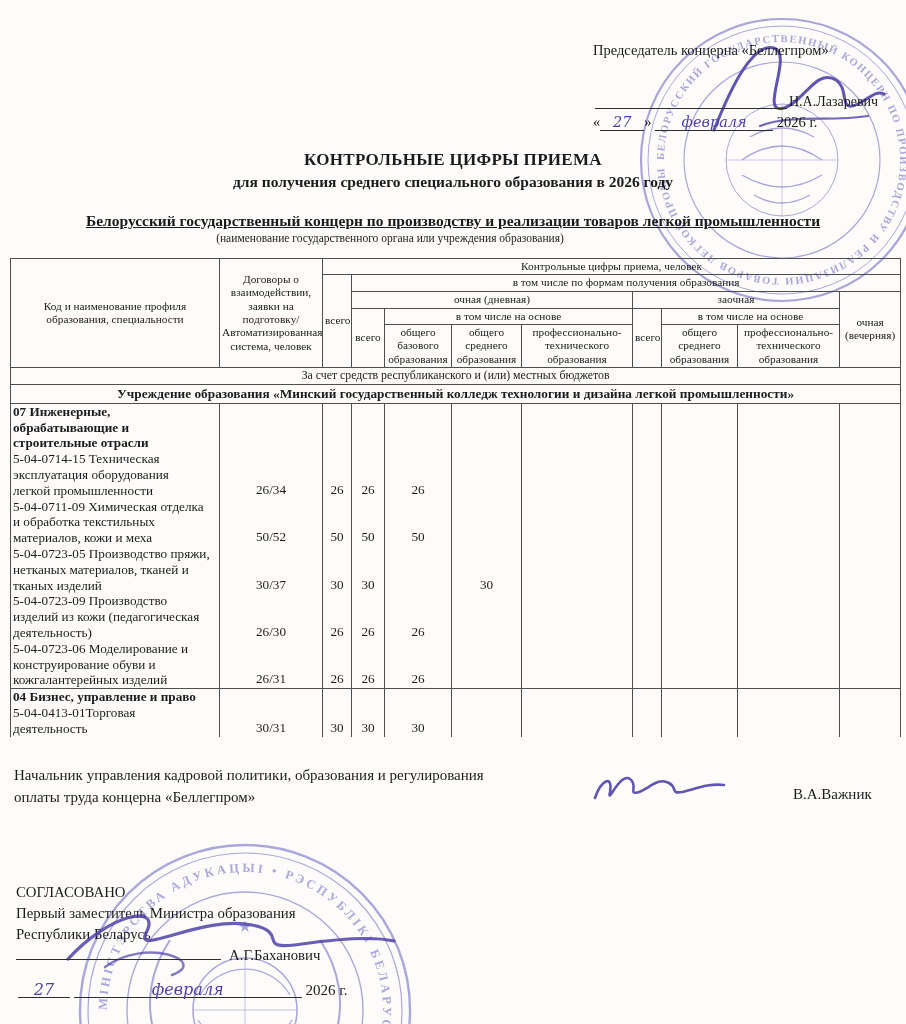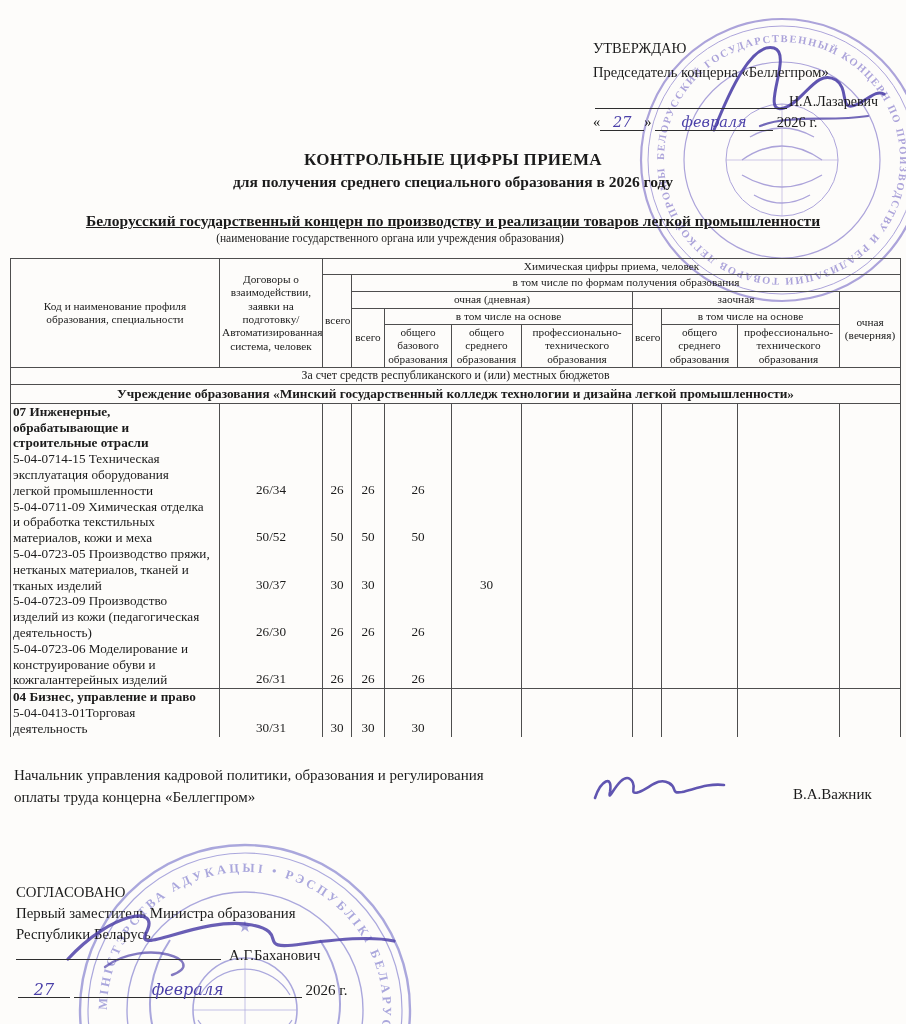--- a/index.html
+++ b/index.html
@@ -69,21 +69,20 @@
       <textPath href="#topring">БЕЛОРУССКИЙ ГОСУДАРСТВЕННЫЙ КОНЦЕРН ПО ПРОИЗВОДСТВУ И РЕАЛИЗАЦИИ ТОВАРОВ ЛЕГКОЙ ПРОМЫШЛЕННОСТИ</textPath>
     </text>
   </svg>
 
   <svg class="sig" style="left:700px; top:30px;" width="195" height="120" viewBox="0 0 195 120" xmlns="http://www.w3.org/2000/svg">
     <path d="M14,100 C30,60 52,12 74,18 C94,24 58,86 84,78 C104,72 116,38 136,50 C150,59 138,84 158,74 C170,68 176,60 184,64" fill="none" stroke="#4f42a8" stroke-width="3" stroke-linecap="round" opacity=".9"></path>
     <path d="M60,96 C90,84 130,92 168,86" fill="none" stroke="#4f42a8" stroke-width="2.2" stroke-linecap="round" opacity=".8"></path>
   </svg>
 
   <div class="abs approve">
-    <div>УТВЕРЖДАЮ</div>
     <div class="pos">Председатель концерна «Беллегпром»</div>
   </div>
   <div class="abs sigline"></div>
   <div class="abs approver-name">Н.А.Лазаревич</div>
   <div class="abs dateline">
     <span>«</span><span class="useg d1 hand">27</span><span>»</span>
     <span class="useg d2 hand">февраля</span>
     <span>2026 г.</span>
   </div>
 
@@ -103,21 +102,21 @@
         <col style="width:111px">
         <col style="width:29px">
       <col style="width:76px">
         <col style="width:102px">
         <col style="width:61px">
     </colgroup>
     <thead>
       <tr>
         <td rowspan="5">Код и наименование профиля образования, специальности</td>
         <td rowspan="5">Договоры о взаимодействии, заявки на подготовку/ Автоматизированная система, человек</td>
-        <td colspan="9" style="height:16px">Химическая цифры приема, человек</td>
+        <td colspan="9" style="height:16px">Контрольные цифры приема, человек</td>
       </tr>
       <tr>
         <td rowspan="4">всего</td>
         <td colspan="8" style="height:16px">в том числе по формам получения образования</td>
       </tr>
       <tr>
         <td colspan="4" style="height:17px">очная (дневная)</td>
         <td colspan="3">заочная</td>
         <td rowspan="3">очная (вечерняя)</td>
       </tr>

